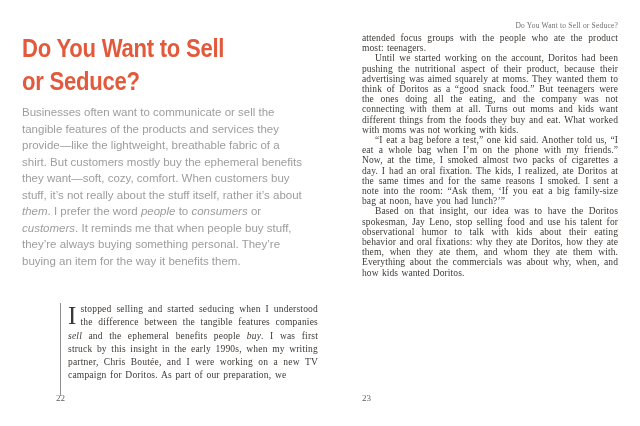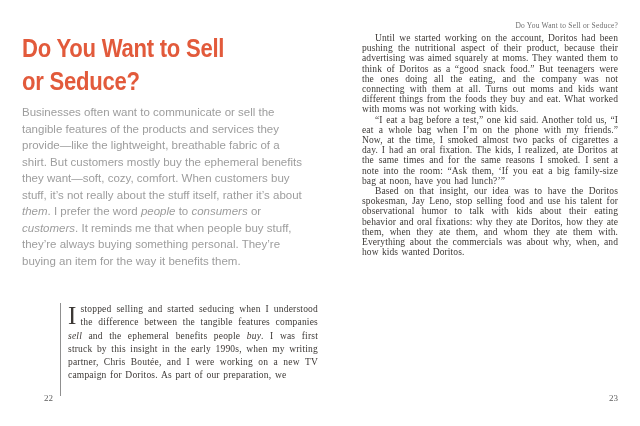--- a/index.html
+++ b/index.html
@@ -60,22 +60,22 @@
     font-size:25px;
     line-height:21px;
     padding:2px 4px 0 0;
     color:var(--ink);
   }
   .pagenum{
     position:absolute;
     font-size:9px;
     color:var(--pagenum);
   }
-  .pn-left{left:44px;top:393px;}
-  .pn-right{left:362px;top:393px;width:256px;text-align:right;}
+  .pn-left{left:56px;top:393px;}
+  .pn-right{left:362px;top:393px;width:256px;text-align:left;}
   
   .running-header{
     position:absolute;left:362px;top:21px;width:256px;
     text-align:right;
     font-size:7.5px;
     letter-spacing:0.2px;
     color:var(--muted);
   }
   .body-text{
     position:absolute;left:362px;top:33px;width:256px;
@@ -104,20 +104,21 @@
 
     <div class="opening"><span class="dropcap">I</span><span><span>stopped selling and started seducing when I understood the difference between the tangible features companies </span><i>sell</i><span> and the ephemeral benefits people </span><i>buy</i><span>. I was first struck by this insight in the early 1990s, when my writing partner, Chris Boutée, and I were working on a new TV campaign for Doritos. As part of our preparation, we</span></span></div>
 
     <div class="pagenum pn-left">22</div>
   </div>
 
   <div>
     <div class="running-header">Do You Want to Sell or Seduce?</div>
 
     <div class="body-text">
+      <p class="noindent">attended focus groups with the people who ate the product most: teenagers.</p>
       <p>Until we started working on the account, Doritos had been pushing the nutritional aspect of their product, because their advertising was aimed squarely at moms. They wanted them to think of Doritos as a “good snack food.” But teenagers were the ones doing all the eating, and the company was not connecting with them at all. Turns out moms and kids want different things from the foods they buy and eat. What worked with moms was not working with kids.</p>
       <p>“I eat a bag before a test,” one kid said. Another told us, “I eat a whole bag when I’m on the phone with my friends.” Now, at the time, I smoked almost two packs of cigarettes a day. I had an oral fixation. The kids, I realized, ate Doritos at the same times and for the same reasons I smoked. I sent a note into the room: “Ask them, ‘If you eat a big family-size bag at noon, have you had lunch?’”</p>
       <p>Based on that insight, our idea was to have the Doritos spokesman, Jay Leno, stop selling food and use his talent for observational humor to talk with kids about their eating behavior and oral fixations: why they ate Doritos, how they ate them, when they ate them, and whom they ate them with. Everything about the commercials was about why, when, and how kids wanted Doritos.</p>
     </div>
 
     <div class="pagenum pn-right">23</div>
   </div>
 
 </div>
 

